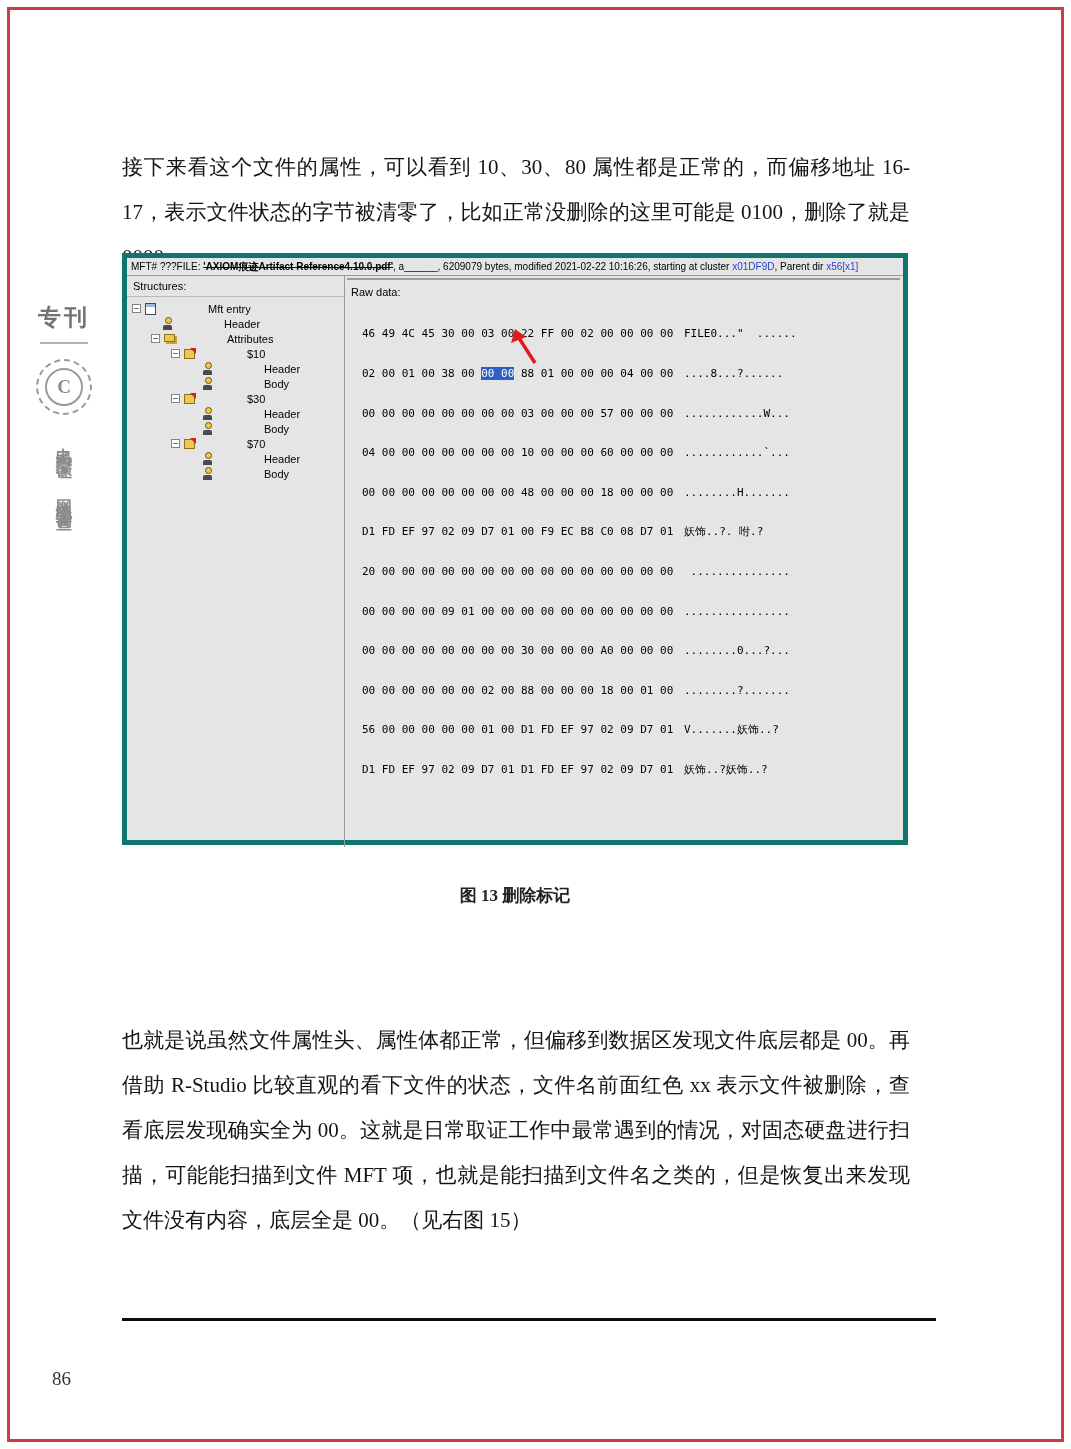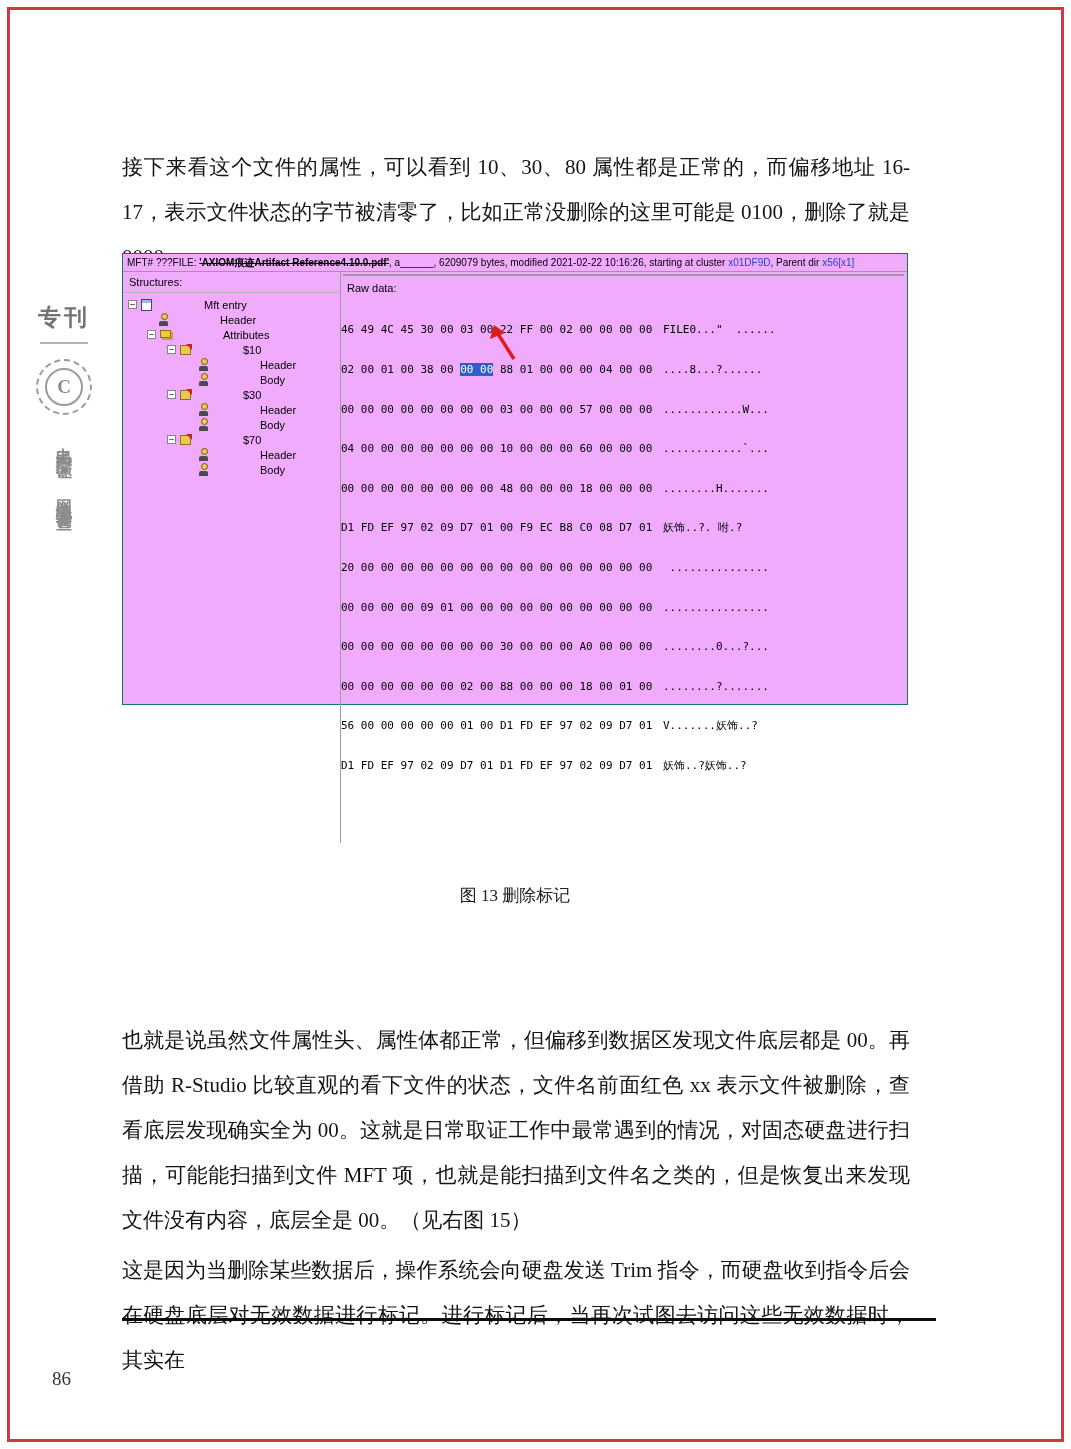--- a/index.html
+++ b/index.html
@@ -28,27 +28,27 @@
   .dot-icon { width: 12px; height: 12px; border: 2px solid #a8a8a8; border-radius: 50%; margin: 11px 0; }
 
   
   .para { position: absolute; left: 122px; width: 788px; font-size: 21px;
           line-height: 45px; text-align: justify; color: #141414; }
   .p1 { top: 145px; }
   .p2 { top: 930px; }
   .p3 { top: 1018px; }
   .p4 { top: 1248px; }
   .caption { position: absolute; left: 122px; top: 884px; width: 786px;
-             text-align: center; font-size: 17px; color: #222; }
+             text-align: center; font-size: 17px; color: #222; font-weight: bold; }
   .bottom-rule { position: absolute; left: 122px; top: 1318px; width: 814px; height: 3px; background: #0d0d0d; }
   .page-number { position: absolute; left: 52px; top: 1368px; font-size: 19px; color: #333; }
 
   
-  .shot { position: absolute; left: 122px; top: 253px; width: 786px; height: 452px;
-          border: 1px solid #0f766e; background: #f0abfc; color: #000;
+  .shot { position: absolute; left: 122px; top: 253px; width: 786px; height: 592px;
+          border: 5px solid #0f766e; background: #e5e5e5; color: #000;
           font-family: "Liberation Sans", "DejaVu Sans", sans-serif; }
   .shot-title { height: 18px; line-height: 18px; padding: 0 4px; font-size: 10px;
                 border-bottom: 1px solid #9a9a9a; white-space: nowrap; overflow: hidden; }
   .fname { font-weight: 700; text-decoration: line-through; }
   .blue { color: #2743d0; }
   .shot-body { display: flex; height: 571px; }
 
   .panel-left { width: 218px; border-right: 1px solid #9a9a9a; overflow: hidden; }
   .panel-label { height: 21px; padding: 4px 0 0 6px; font-size: 11px; border-bottom: 1px solid #b8b8b8; }
   .tree { padding-top: 4px; font-size: 11px; }
@@ -79,21 +79,21 @@
   .panel-right { flex: 1; display: flex; flex-direction: column; overflow: hidden; }
   .interp-table { margin: 2px 3px 0 2px; border: 1px solid #9a9a9a; height: 166px; overflow: hidden;
                   font-family: "DejaVu Sans Mono", "Liberation Mono", monospace; font-size: 10px; }
   .interp-head { display: flex; height: 15px; line-height: 15px; border-bottom: 1px solid #9a9a9a; }
   .ih-offset { width: 70px; background: #2f5fc4; color: #fff; padding-left: 5px; }
   .ih-bytes  { width: 362px; padding-left: 5px; background: #f6f6f6;
                border-left: 1px solid #9a9a9a; border-right: 1px solid #9a9a9a; }
   .ih-chars  { flex: 1; padding-left: 5px; background: #f6f6f6; }
 
   .raw-label { padding: 6px 0 3px 6px; font-size: 11px; }
-  .rawlines { position: relative; margin-left: 0; white-space: pre;
+  .rawlines { position: relative; margin-left: 17px; white-space: pre;
               font-family: "DejaVu Sans Mono", "Liberation Mono", monospace;
               font-size: 11px; line-height: 13.2px; }
   .rl { height: 13.2px; white-space: pre; }
   .rl-hex { display: inline-block; width: 322px; white-space: pre; }
   .rl-text { white-space: pre; }
   .sel { background: #2f5fc4; color: #fff; }
   .red-arrow { position: absolute; left: 146px; top: 27px; }
 </style>
 </head>
 <body>
@@ -222,17 +222,16 @@
             <polygon points="7,1 18,9 3,15" fill="#e01b1b"></polygon>
           </svg>
         </div>
       </div>
     </div>
   </figure>
 
   <figcaption class="caption">图 13 删除标记</figcaption>
 
   <p class="para p3">也就是说虽然文件属性头、属性体都正常，但偏移到数据区发现文件底层都是 00。再借助 R-Studio 比较直观的看下文件的状态，文件名前面红色 xx 表示文件被删除，查看底层发现确实全为 00。这就是日常取证工作中最常遇到的情况，对固态硬盘进行扫描，可能能扫描到文件 MFT 项，也就是能扫描到文件名之类的，但是恢复出来发现文件没有内容，底层全是 00。（见右图 15）</p>
-  <p class="para p4">这是因为当删除某些数据后，操作系统会向硬盘发送 Trim 指令，而硬盘收到指令后会在硬盘底层对无效数据进行标记。进行标记后，当再次试图去访问这些无效数据时，其实在</p>
 
   <div class="bottom-rule"></div>
   <div class="page-number">86</div>
 </div>
 
 </body></html>

